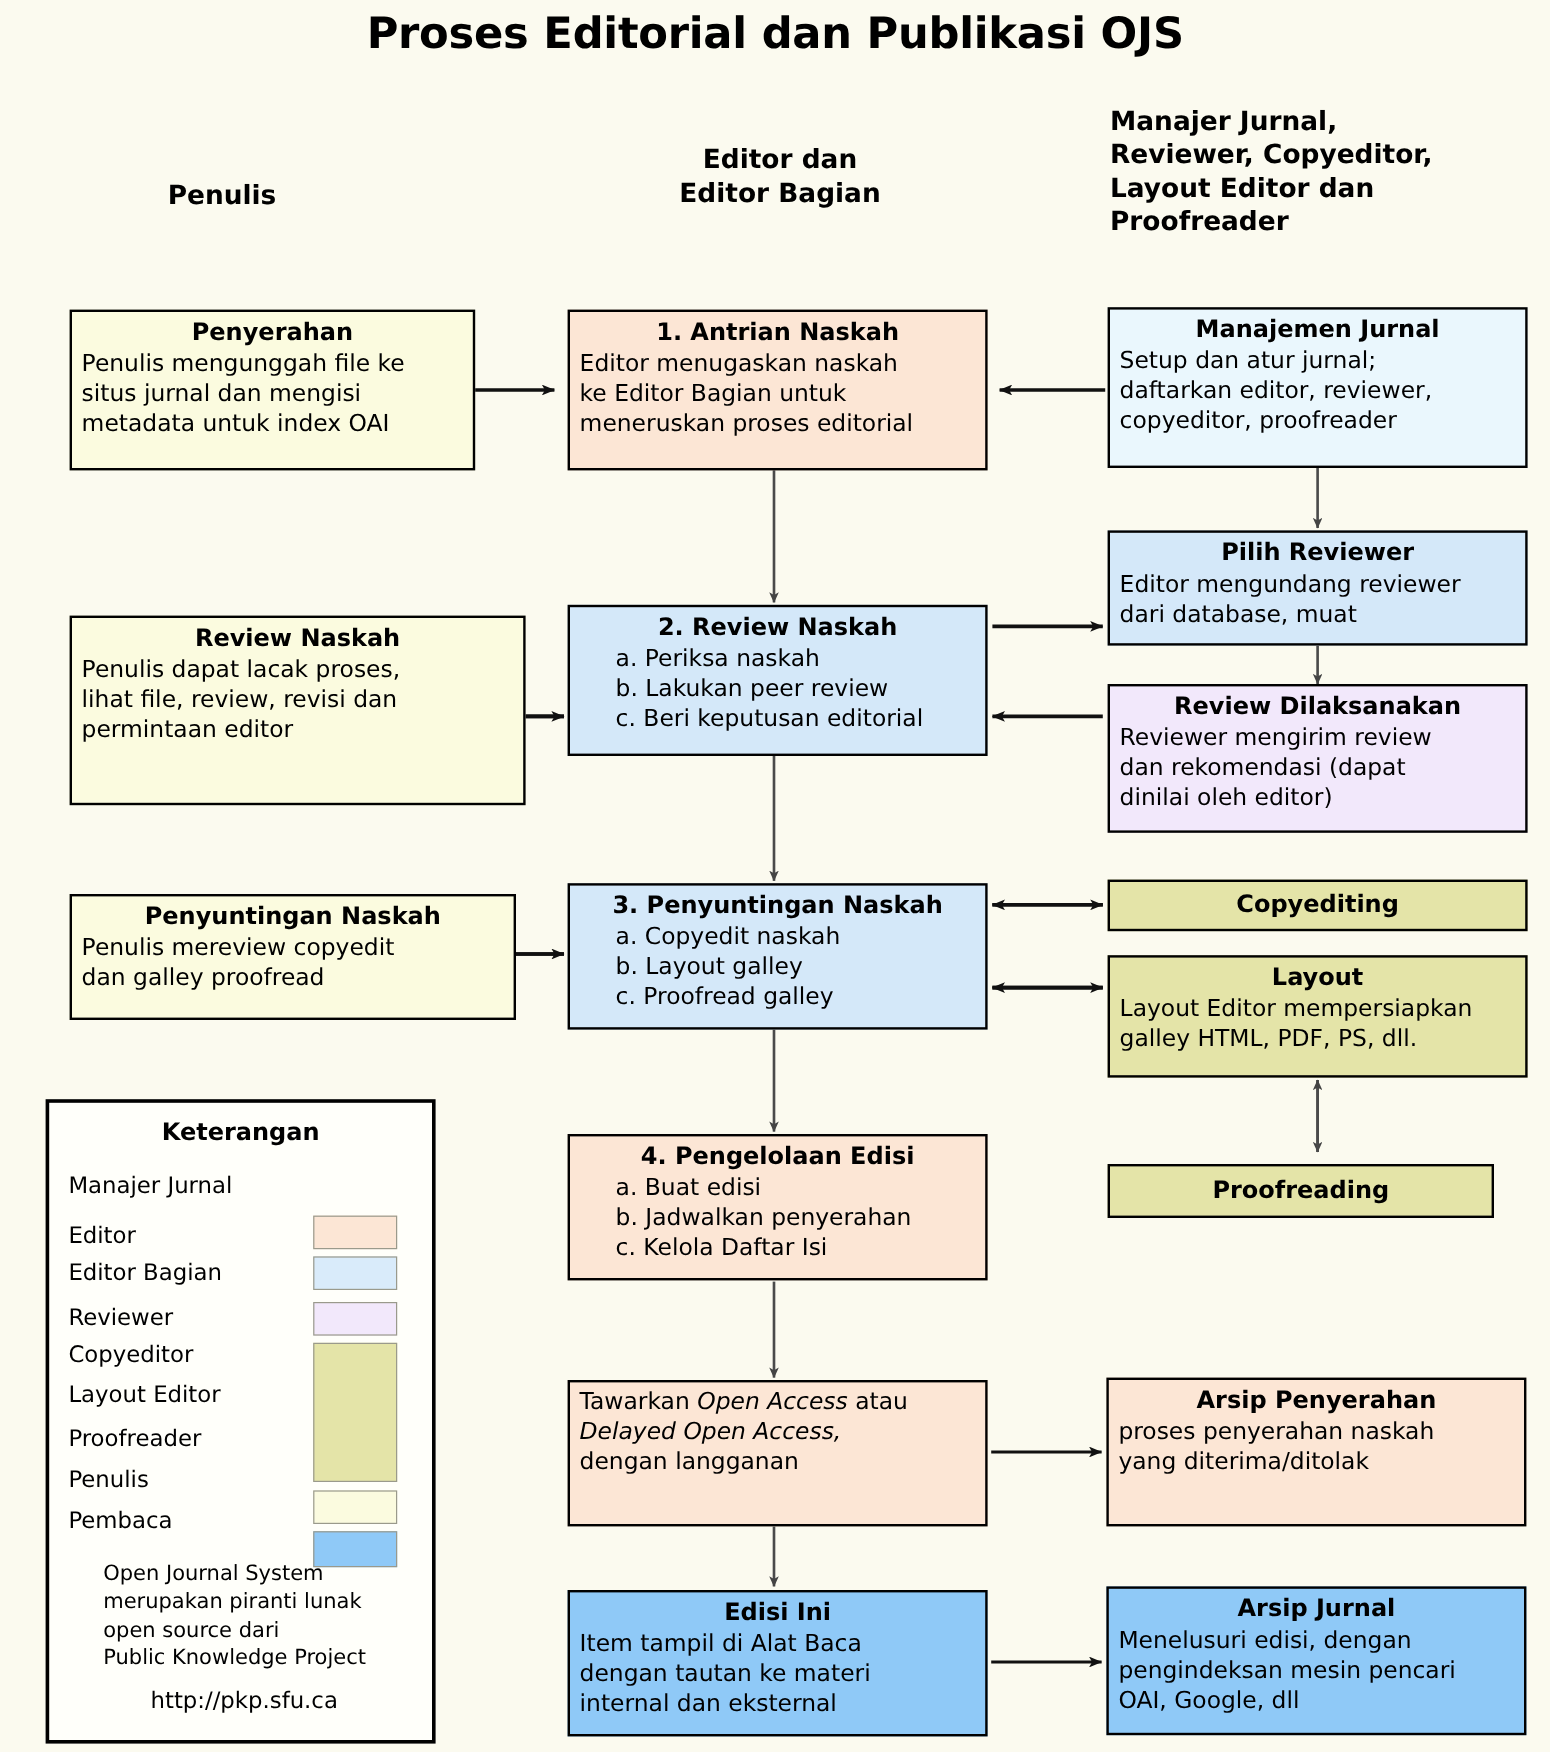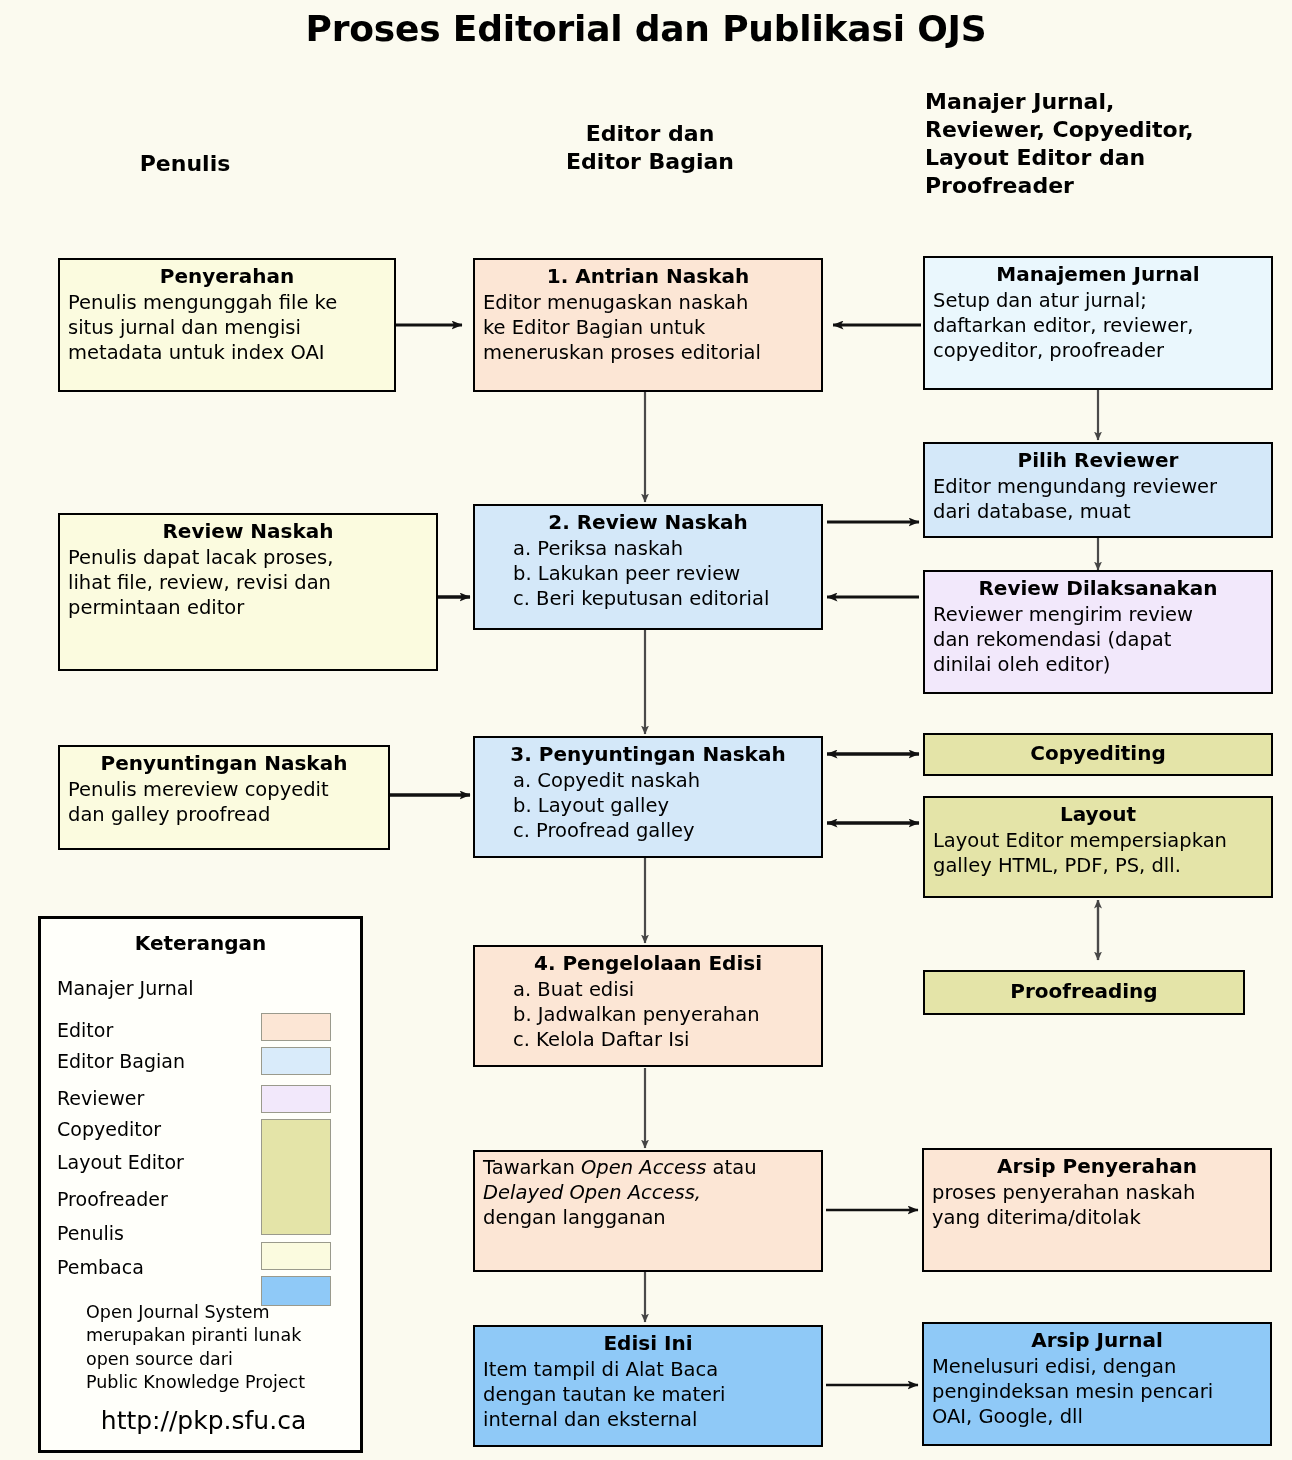--- a/index.html
+++ b/index.html
@@ -64,21 +64,21 @@
   .lrow{
     position:absolute;left:16px;font-size:19px;line-height:1;
   }
   .sw{position:absolute;border:1px solid #9a9a8c;}
   #legend-note{
     position:absolute;left:45px;top:382px;width:270px;
     font-size:17.5px;line-height:1.33;
   }
   #legend-url{
     position:absolute;left:0;top:487px;width:325px;text-align:center;
-    font-size:25px;
+    font-size:19px;
   }
   .ital{font-style:italic;}
 </style>
 </head>
 <body>
 
 <div id="canvas">
 
   <div class="abs" id="title">Proses Editorial dan Publikasi OJS</div>
 
@@ -161,21 +161,21 @@
     <span class="bl">metadata untuk index OAI</span>
   </div>
 
   <div class="abs box c-author" style="left:30px;top:513px;width:380px;height:158px;">
     <span class="bt">Review Naskah</span>
     <span class="bl">Penulis dapat lacak proses,</span>
     <span class="bl">lihat file, review, revisi dan</span>
     <span class="bl">permintaan editor</span>
   </div>
 
-  <div class="abs box c-author" style="left:30px;top:745px;width:332px;height:105px;">
+  <div class="abs box c-author" style="left:30px;top:745px;width:372px;height:105px;">
     <span class="bt">Penyuntingan Naskah</span>
     <span class="bl">Penulis mereview copyedit</span>
     <span class="bl">dan galley proofread</span>
   </div>
 
   <div class="abs box c-editor" style="left:473px;top:258px;width:350px;height:134px;">
     <span class="bt">1. Antrian Naskah</span>
     <span class="bl">Editor menugaskan naskah</span>
     <span class="bl">ke Editor Bagian untuk</span>
     <span class="bl">meneruskan proses editorial</span>

